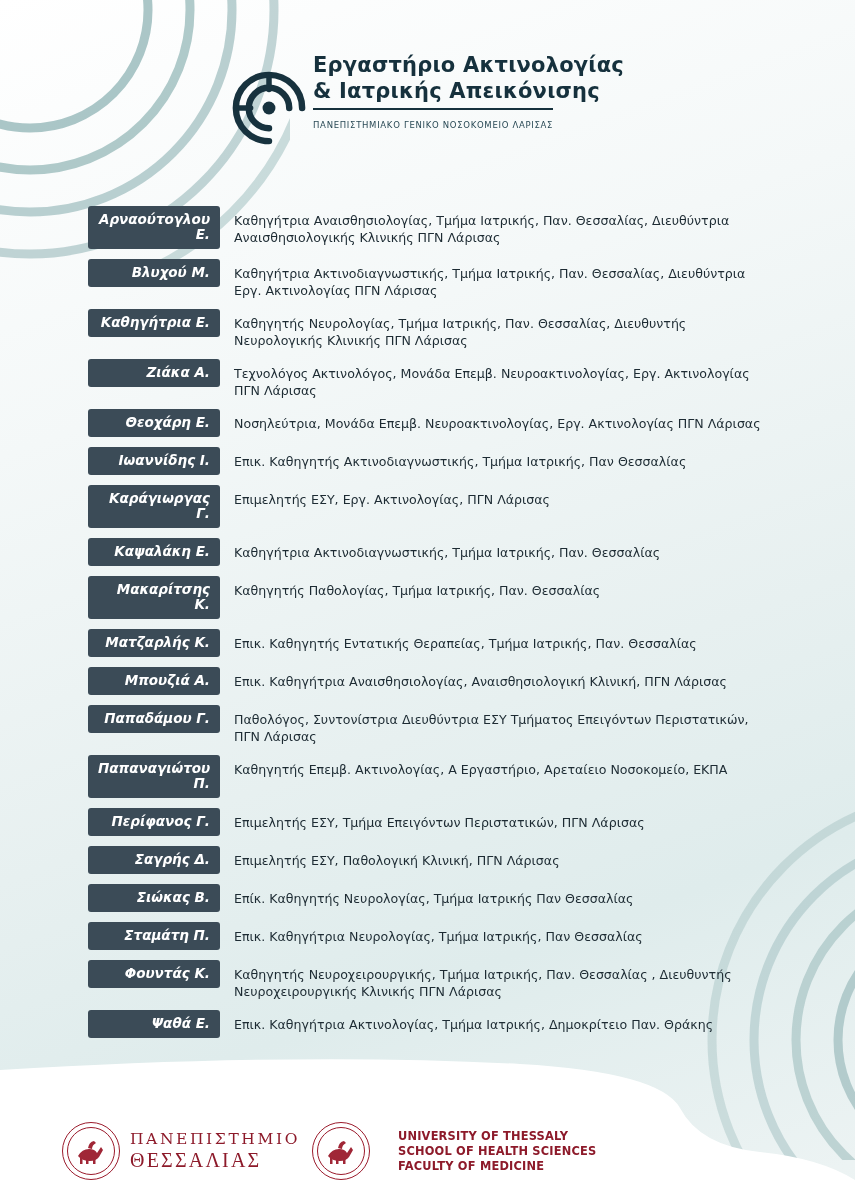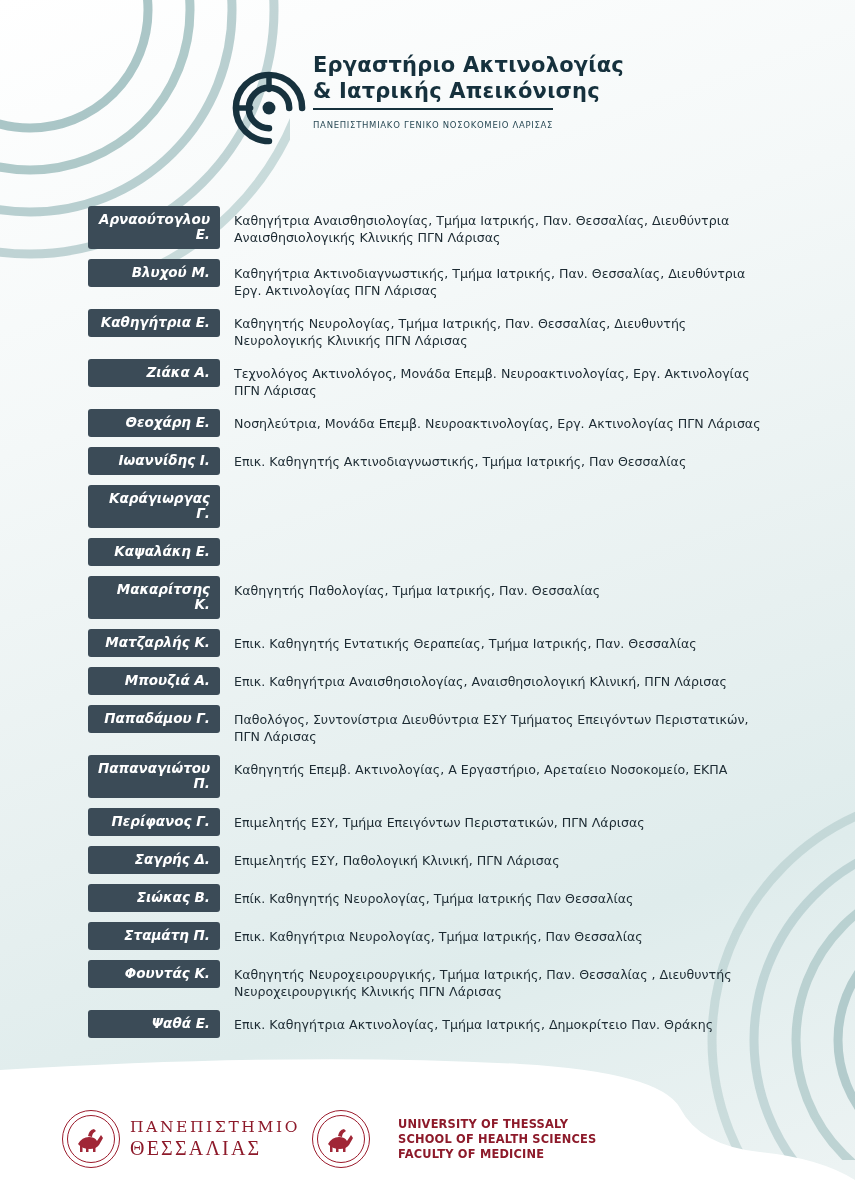--- a/index.html
+++ b/index.html
@@ -133,21 +133,21 @@
     font-family: "DejaVu Sans", sans-serif;
     font-size: 12.6px;
     line-height: 17px;
     color: #1d2b33;
   }
 
   
   .footer-logos {
     position: absolute;
     left: 0;
-    bottom: 20px;
+    bottom: 8px;
     width: 678px;
     height: 80px;
   }
   .uth-logo {
     position: absolute;
     left: 62px;
     top: 10px;
     display: flex;
     align-items: center;
   }
@@ -274,23 +274,25 @@
       <div class="person-row">
         <div class="name-chip">Θεοχάρη Ε.</div>
         <div class="desc">Νοσηλεύτρια, Μονάδα Επεμβ. Νευροακτινολογίας,  Εργ. Ακτινολογίας ΠΓΝ Λάρισας</div>
       </div>
       <div class="person-row">
         <div class="name-chip">Ιωαννίδης Ι.</div>
         <div class="desc">Επικ. Καθηγητής Ακτινοδιαγνωστικής, Τμήμα Ιατρικής, Παν Θεσσαλίας</div>
       </div>
       <div class="person-row">
         <div class="name-chip">Καράγιωργας Γ.</div>
+        <div class="desc">Επιμελητής ΕΣΥ, Εργ. Ακτινολογίας, ΠΓΝ Λάρισας</div>
       </div>
       <div class="person-row">
         <div class="name-chip">Καψαλάκη Ε.</div>
+        <div class="desc">Καθηγήτρια Ακτινοδιαγνωστικής, Τμήμα Ιατρικής, Παν. Θεσσαλίας</div>
       </div>
       <div class="person-row">
         <div class="name-chip">Μακαρίτσης Κ.</div>
         <div class="desc">Καθηγητής Παθολογίας, Τμήμα Ιατρικής, Παν. Θεσσαλίας</div>
       </div>
       <div class="person-row">
         <div class="name-chip">Ματζαρλής Κ.</div>
         <div class="desc">Επικ. Καθηγητής Εντατικής Θεραπείας, Τμήμα Ιατρικής, Παν. Θεσσαλίας</div>
       </div>
       <div class="person-row">

